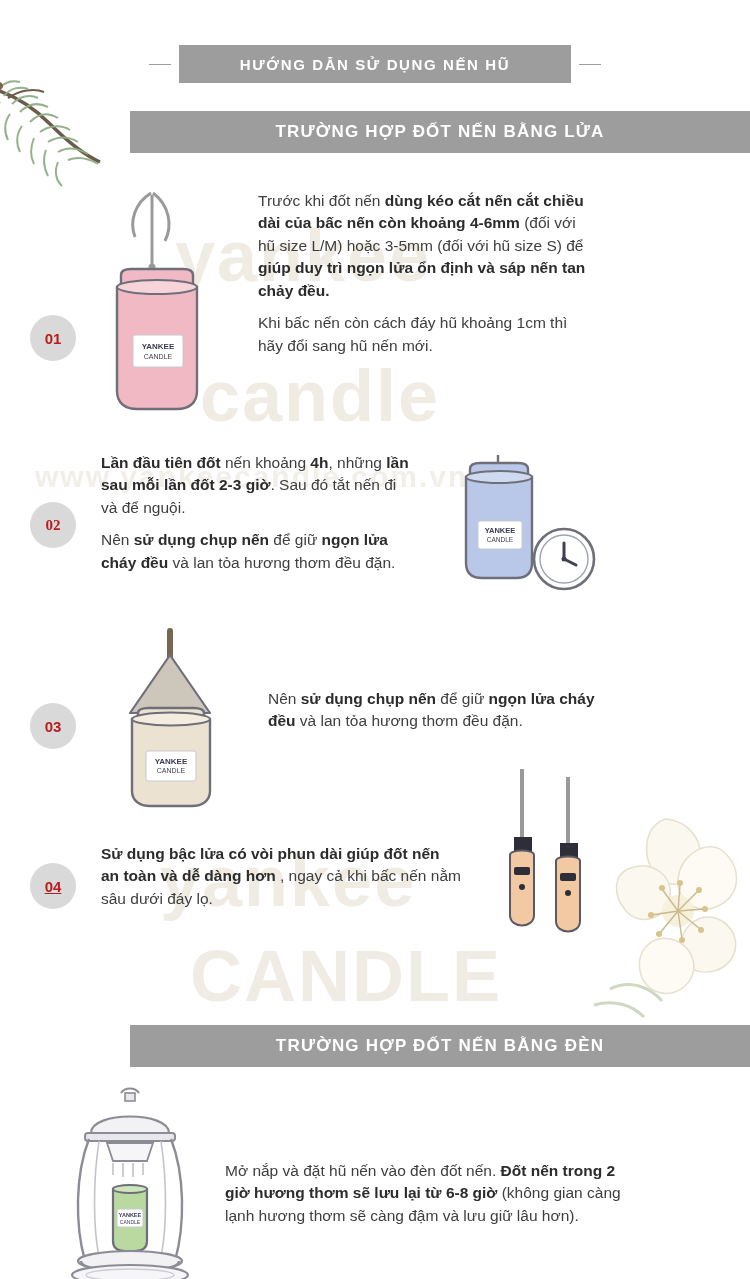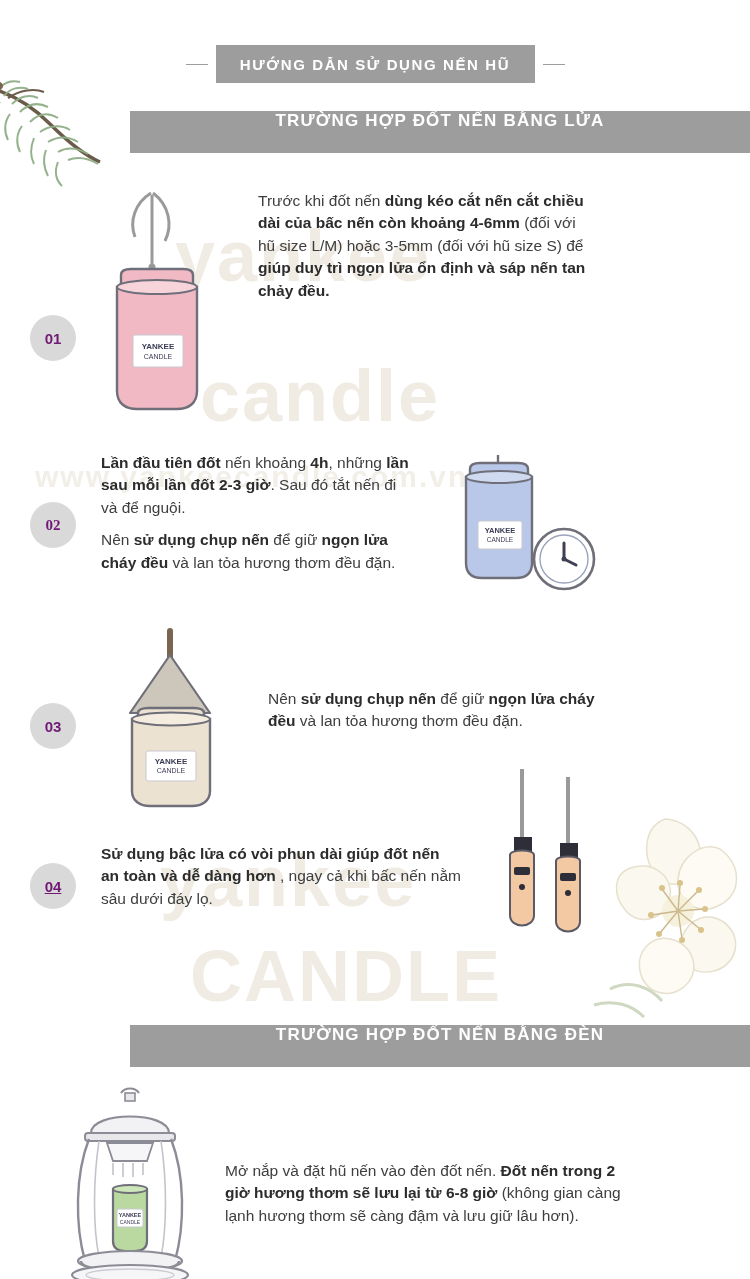--- a/index.html
+++ b/index.html
@@ -33,54 +33,54 @@
 
   
   .branch { position:absolute; left:-10px; top:80px; z-index:1; }
   .flower { position:absolute; right:-10px; bottom:255px; z-index:3; }
 
   
   .wrap { position:relative; z-index:2; }
 
   .title-bar {
     margin:45px auto 0 auto;
-    width:319px; height:38px;
+    width:392px; height:38px;
     background:#9d9d9d;
     display:flex; align-items:center; justify-content:center;
     position:relative;
   }
   .title-bar::before, .title-bar::after {
     content:""; position:absolute; top:50%;
     width:22px; height:1px; background:#9d9d9d;
   }
   .title-bar::before { left:-30px; }
   .title-bar::after { right:-30px; }
   .title-bar span {
     color:#fff; font-weight:bold; font-size:15px; letter-spacing:1.6px;
   }
 
   .section-bar {
     margin:28px 0 0 130px;
     width:620px; height:42px;
     background:#9d9d9d;
-    display:flex; justify-content:center;
+    display:flex; align-items:center; justify-content:center;
   }
   .section-bar span {
     color:#fff; font-weight:bold; font-size:17px; letter-spacing:1.2px;
   }
   .section-bar.lamp { margin-top:58px; }
 
   
   .step {
     display:flex; align-items:flex-start;
     position:relative;
   }
   .badge {
     width:46px; height:46px; border-radius:50%;
-    background:#d9d9d9; color:#701a75;
+    background:#d9d9d9; color:#b91c1c;
     display:flex; align-items:center; justify-content:center;
     font-size:15px; font-weight:bold;
     flex:0 0 46px;
   }
   .txt { font-size:15.5px; line-height:1.45; color:#3e3e3e; }
   .txt p { margin:0 0 10px 0; }
   .txt p:last-child { margin-bottom:0; }
   .txt b { font-weight:bold; color:#2c2c2c; }
 
   
@@ -207,20 +207,23 @@
         <rect x="42" y="160" width="50" height="32" rx="2" fill="#ffffff" stroke="#c9c9d0" stroke-width="1"></rect>
         <text x="67" y="174" text-anchor="middle" font-size="8" font-family="Liberation Sans, sans-serif" fill="#3b3b55" font-weight="bold">YANKEE</text>
         <text x="67" y="184" text-anchor="middle" font-size="7" font-family="Liberation Sans, sans-serif" fill="#3b3b55">CANDLE</text>
       </svg>
     </div>
 
     <div class="txt">
       <p>
         <span>Trước khi đốt nến </span><b>dùng kéo cắt nến cắt chiều dài của bấc nến còn khoảng 4-6mm</b><span> (đối với hũ size L/M) hoặc 3-5mm (đối với hũ size S) để </span><b>giúp duy trì ngọn lửa ổn định và sáp nến tan chảy đều.</b>
       </p>
+      <p>
+        <span>Khi bấc nến còn cách đáy hũ khoảng 1cm thì hãy đổi sang hũ nến mới.</span>
+      </p>
     </div>
   </div>
 
   <div class="step" id="step2">
     <div class="badge">02</div>
 
     <div class="txt">
       <p>
         <b>Lần đầu tiên đốt</b><span> nến khoảng </span><b>4h</b><span>, những </span><b>lần sau mỗi lần đốt 2-3 giờ</b><span>. Sau đó tắt nến đi và để nguội.</span>
       </p>

